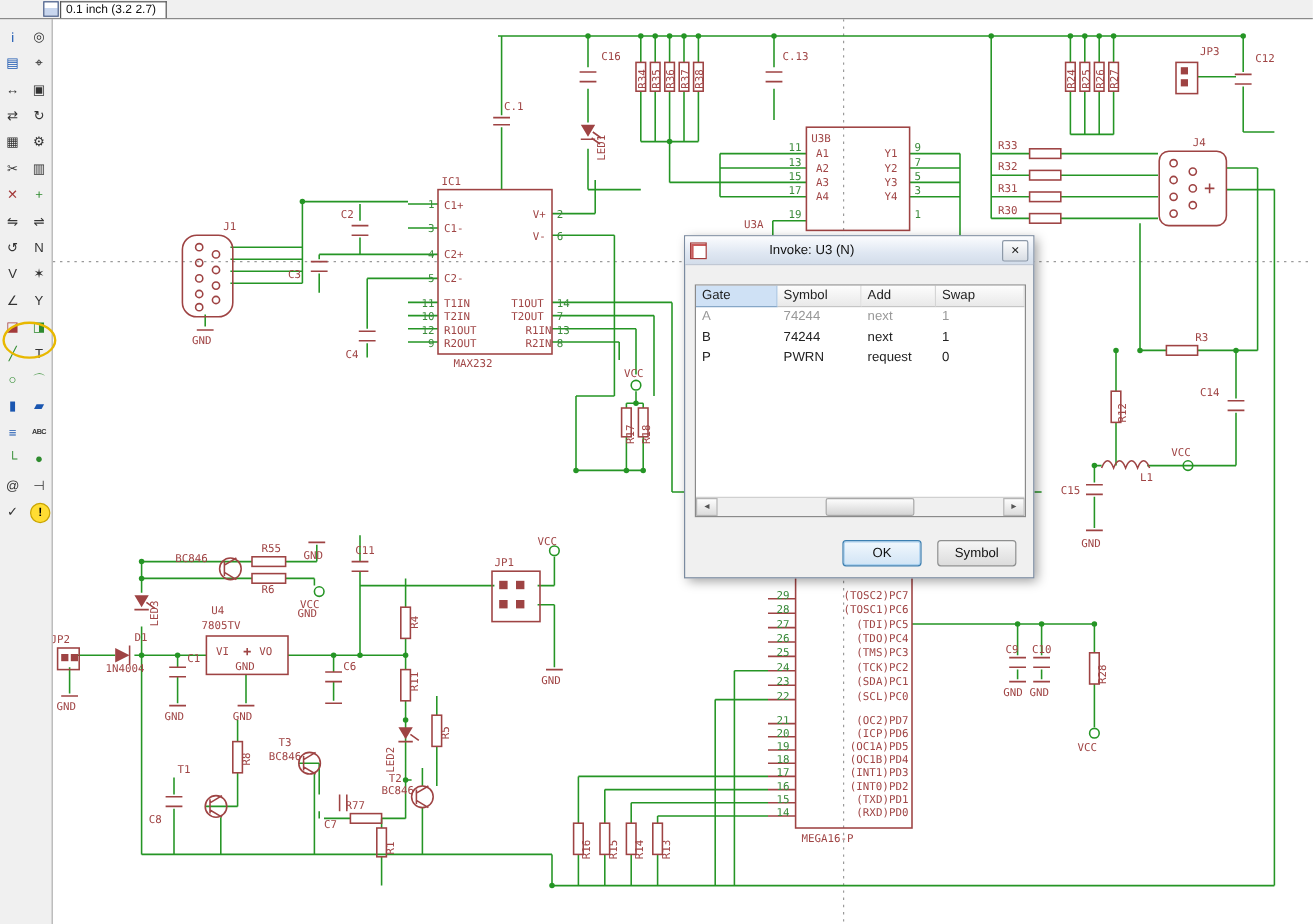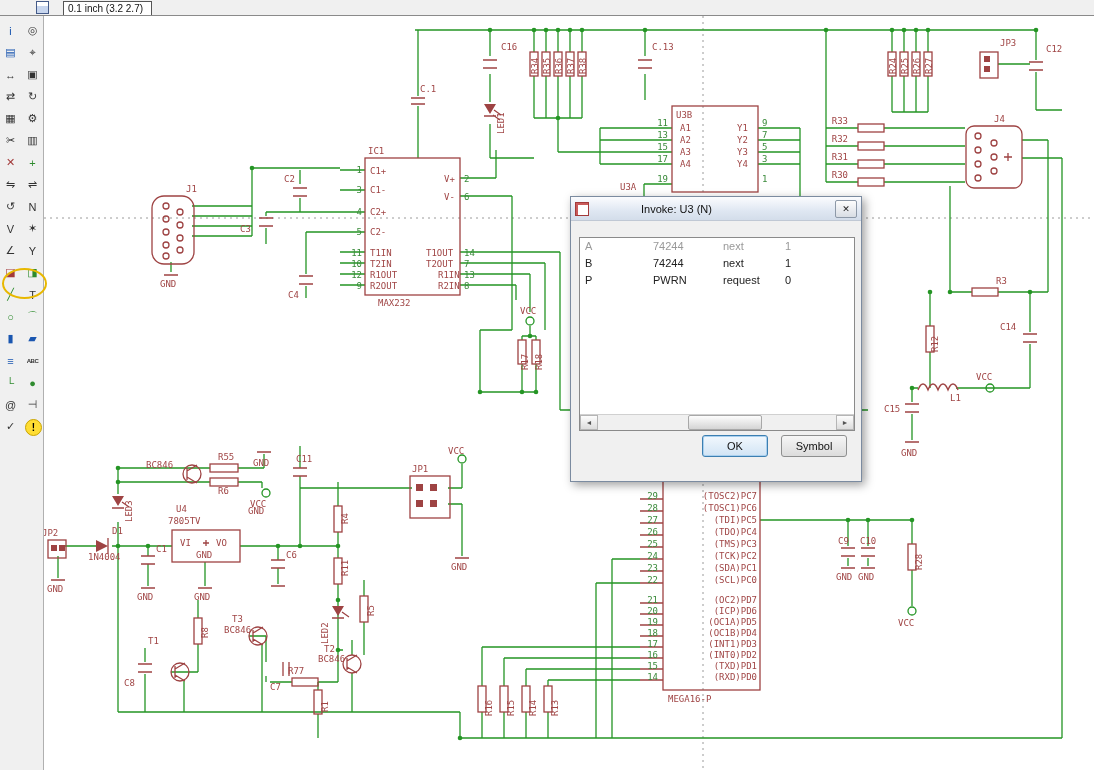--- a/index.html
+++ b/index.html
@@ -22,21 +22,21 @@
   .topbar{
     position:absolute;left:0;top:0;width:1094px;height:15px;
     background:#f0f0f0;border-bottom:1px solid #8a8a8a;z-index:6;
     display:flex;align-items:center;
   }
   .sheeticon{
     display:inline-block;width:11px;height:11px;margin-left:36px;
     border:1px solid #445a88;background:linear-gradient(#ffffff 40%,#c8d6ee 40%);
   }
   .coordtab{
-    display:inline-block;margin-left:14px;height:13px;line-height:13px;
+    display:inline-block;margin-left:1px;height:13px;line-height:13px;
     padding:0 8px 0 4px;background:#ffffff;border:1px solid #555;
     border-bottom:none;font-size:10px;color:#111;
   }
   
   .toolbar{
     position:absolute;left:0;top:15px;width:44px;height:755px;
     background:#f0f0f0;border-right:1px solid #b0b0b0;z-index:5;
     display:grid;grid-template-columns:20px 20px;gap:3px 2px;
     padding:6px 0 0 1px;box-sizing:border-box;align-content:start;
   }
@@ -99,21 +99,21 @@
     width:16px;display:flex;align-items:center;justify-content:center;
     font-size:7px;color:#555;background:linear-gradient(#fdfdfd,#dcdcdc);
     border:1px solid #b5b5b5;
   }
   .strack{flex:1;position:relative;}
   .sthumb{
     position:absolute;left:38%;top:0;width:72px;height:13px;
     background:linear-gradient(#fdfdfd,#d4d4d4);border:1px solid #a8a8a8;border-radius:2px;
   }
   .btnrow{
-    position:absolute;right:14px;bottom:24px;display:flex;gap:13px;
+    position:absolute;right:14px;bottom:9px;display:flex;gap:13px;
   }
   .btn{
     width:66px;height:22px;font-size:11px;font-family:"Liberation Sans",sans-serif;
     background:linear-gradient(#f6f6f6,#dcdcdc);border:1px solid #8e8f8f;border-radius:3px;color:#111;
   }
   .btn.ok{
     border:1px solid #3c7fb1;background:linear-gradient(#f2f8fd,#d1e4f5);
     box-shadow:inset 0 0 0 1px #a9d0ef;
   }
 </style>
@@ -575,20 +575,26 @@
   </div>
 <div class="tool-highlight"></div>
 
 <div class="dialog">
   <div class="titlebar">
     <span class="dicon"></span>
     <span class="dtitle">Invoke: U3  (N)</span>
     <span class="closebtn">✕</span>
   </div>
   <div class="listbox">
+    <div class="thead">
+        <div class="thcell sel">Gate</div>
+        <div class="thcell">Symbol</div>
+        <div class="thcell">Add</div>
+        <div class="thcell">Swap</div>
+      </div>
     <div class="tbody">
         <div class="trow dim">
           <div class="tcell">A</div>
           <div class="tcell">74244</div>
           <div class="tcell">next</div>
           <div class="tcell">1</div>
         </div>
         <div class="trow">
           <div class="tcell">B</div>
           <div class="tcell">74244</div>

